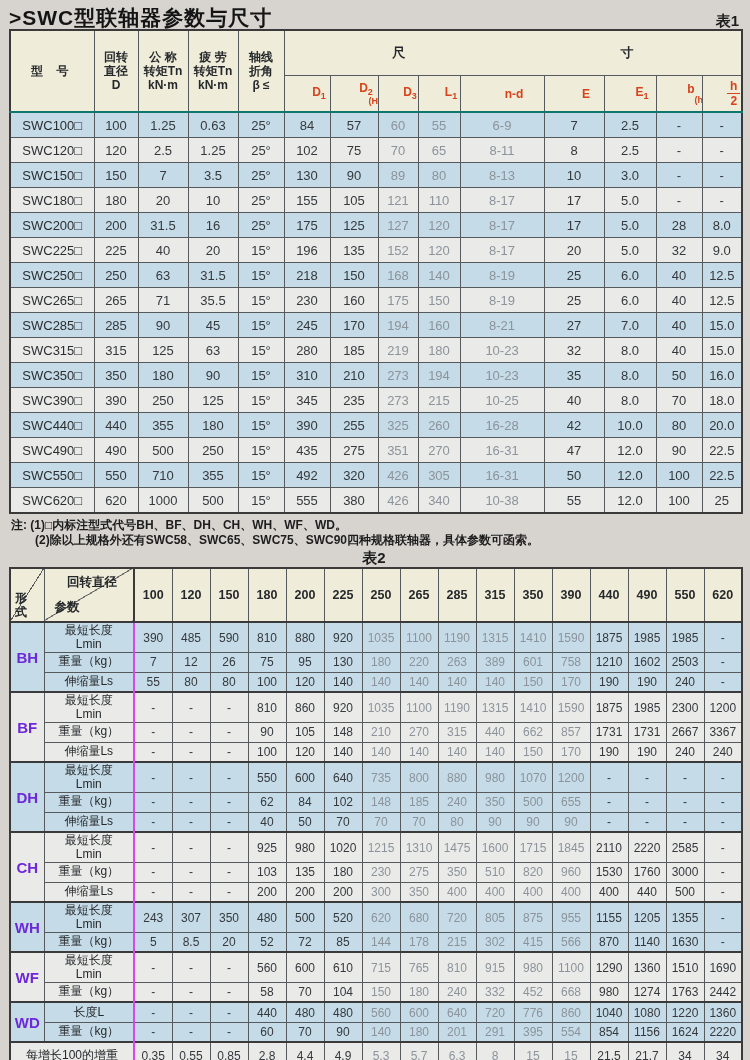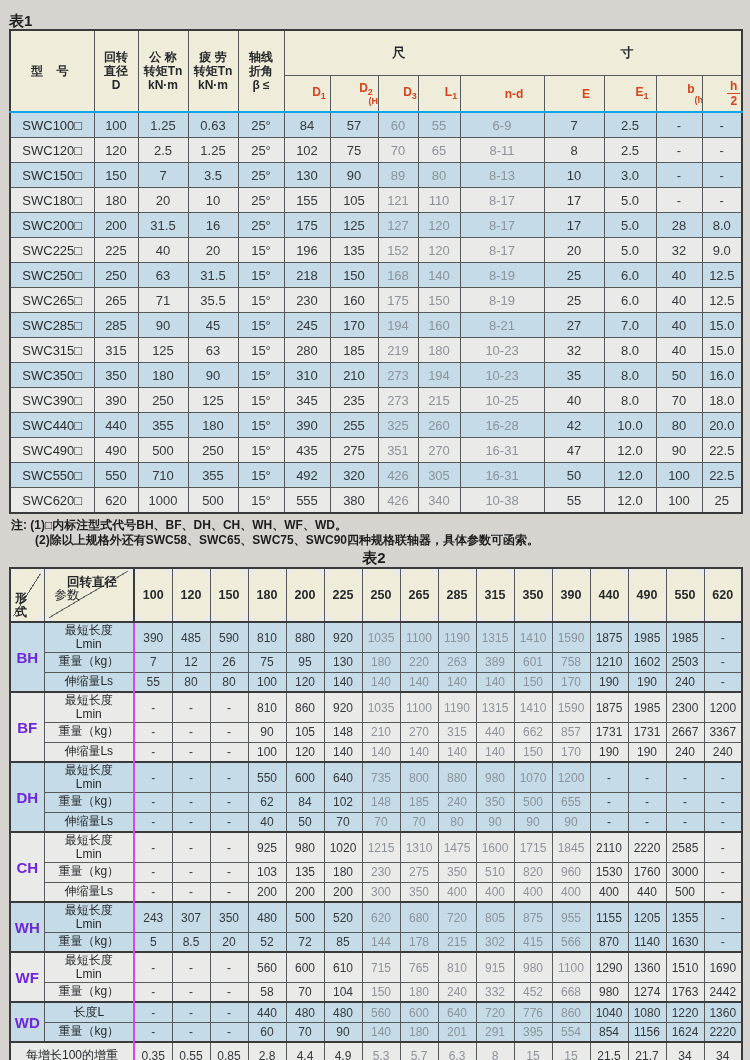--- a/index.html
+++ b/index.html
@@ -21,21 +21,21 @@
   table{border-collapse:collapse;table-layout:fixed;width:732px;background:#eaeae8;}
   th,td{border:1px solid #565a5c;text-align:center;vertical-align:middle;padding:0;overflow:hidden;}
   table{border:2px solid #3a3a3a;}
   th{background:#efecd9;color:#26292c;}
 
   
   .t1 th{font-size:12px;font-weight:bold;white-space:pre-line;line-height:1.2;}
   .t1 thead tr.hrow1 th{height:15px;}
   .t1 thead tr.hrow2 th{height:35px;}
   .t1 thead tr.hrow2 th,
-  .t1 th.rowspan2{border-bottom:2px solid #0ea5e9;}
+  .t1 th.rowspan2{border-bottom:2px solid #0f766e;}
   .t1 td{font-size:13px;color:#35393d;height:24px;}
   .t1 .row-blue td{background:#c5dbe7;}
   .t1 .row-plain td{background:#eaeae8;}
   .t1 td.model{color:#2b2e31;}
   .model-hd{letter-spacing:5px;}
   .size-flex{display:flex;justify-content:space-around;align-items:center;font-size:13px;}
   .sub-th{color:#d6431c !important;font-size:13px;padding-left:24px;}
   .sub-th sub{font-size:9px;}
   .note-sm{display:block;font-size:9px;font-weight:bold;line-height:1.1;margin-top:-1px;margin-left:14px;}
   .frac{display:inline-block;line-height:1;font-size:12px;}
@@ -50,38 +50,39 @@
   
   .t2 thead tr{height:54px;}
   .t2 th{font-size:12.5px;font-weight:bold;}
   .t2 td{font-size:12px;color:#35393d;}
   .t2 tr.r-tall{height:30px;}
   .t2 tr.r-std{height:20px;}
   .t2 tr.r-foot{height:28px;}
   .t2 tr.g-blue td, .t2 tr.g-blue th.form-th{background:#c5dbe7;}
   .t2 tr.g-plain td, .t2 tr.g-plain th.form-th{background:#eaeae8;}
   .t2 tr.group-start td, .t2 tr.group-start th{border-top:2px solid #3a3a3a;}
-  .t2 thead th{border-bottom:2px solid #3a3a3a;border-radius:16px;}
+  .t2 thead th{border-bottom:2px solid #3a3a3a;}
   .t2 .form-th{font-size:15px;font-weight:bold;color:#6d28d9;}
   .t2 .param-label{font-size:12px;font-weight:normal;color:#26292c;white-space:pre-line;line-height:1.15;border-right:2px solid #d946ef;}
   .corner{position:relative;
     background-image:linear-gradient(to bottom right,
       rgba(0,0,0,0) calc(50% - 1px), #565a5c calc(50% - 1px),
       #565a5c calc(50% + 0px), rgba(0,0,0,0) calc(50% + 0px));}
   .corner-right{border-right:2px solid #3a3a3a;}
   .corner .corner-bl{position:absolute;left:4px;bottom:2px;font-size:12px;font-weight:bold;white-space:pre-line;line-height:1.15;}
   .corner .corner-tr{position:absolute;right:16px;top:5px;font-size:12.5px;font-weight:bold;}
-  .corner .corner-bl2{position:absolute;left:10px;bottom:17px;font-size:12.5px;font-weight:normal;}
+  .corner .corner-bl2{position:absolute;left:10px;bottom:5px;font-size:12.5px;font-weight:bold;}
 </style>
 </head>
 <body>
 
 <div class="sheet">
 
   <div class="hd">
+    <div class="title">&gt;SWC型联轴器参数与尺寸</div>
     <div class="tag">表1</div>
   </div>
 
   <table class="t1">
     <colgroup>
       <col style="width:84px">
         <col style="width:44px">
         <col style="width:50px">
         <col style="width:50px">
       <col style="width:46px">

